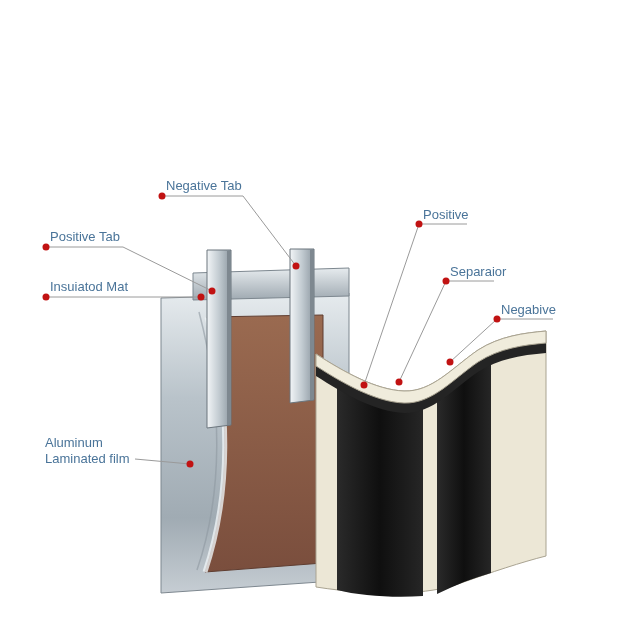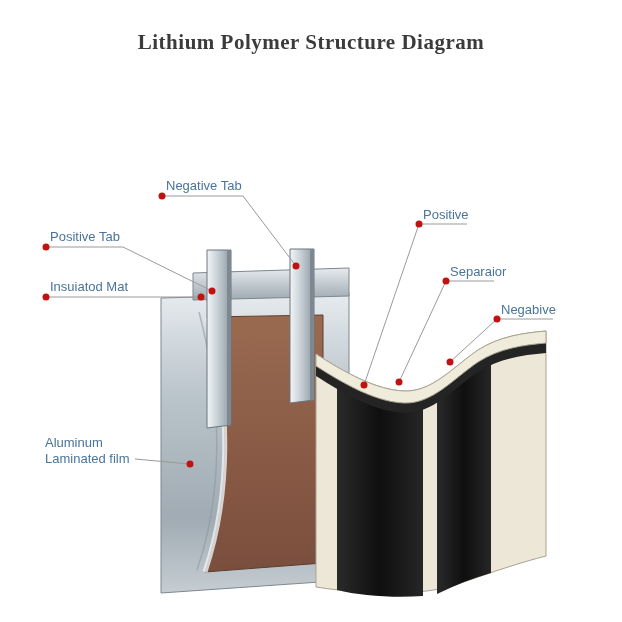--- a/index.html
+++ b/index.html
@@ -34,21 +34,20 @@
     fill:none;
   }
   .dot{fill:#c11212;}
   .edge{stroke:#7d878f;stroke-width:1;}
 </style>
 </head>
 <body>
 
 <div class="canvas">
 
-  <h1 class="title">Lithium Polymer Structure Diagram</h1>
 
   <svg width="622" height="622" viewBox="0 0 622 622">
     <defs>
       <linearGradient id="gradCase" x1="0" y1="0" x2="0" y2="1">
         <stop offset="0" stop-color="#e6ebee"></stop>
         <stop offset="0.35" stop-color="#b9c3ca"></stop>
         <stop offset="0.75" stop-color="#a0abb3"></stop>
         <stop offset="1" stop-color="#c6cdd3"></stop>
       </linearGradient>
       <linearGradient id="gradTab" x1="0" y1="0" x2="1" y2="0">

